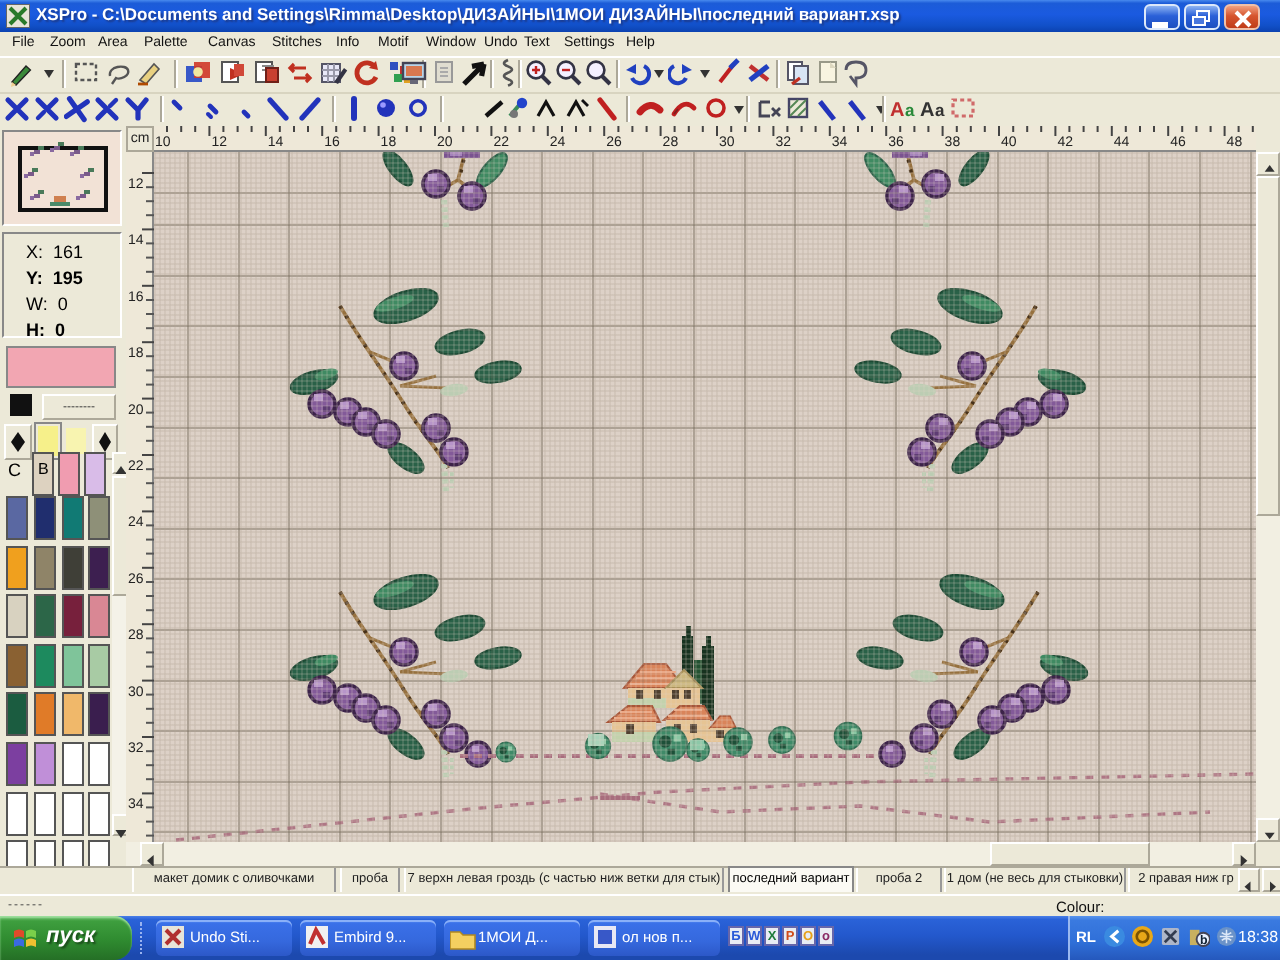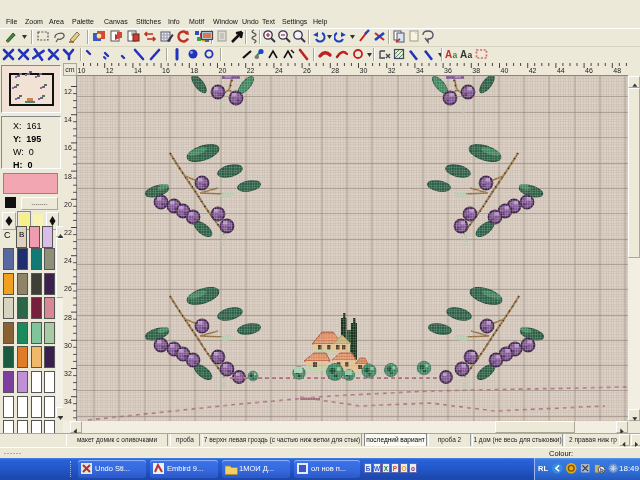--- a/index.html
+++ b/index.html
@@ -2,20 +2,39 @@
 <html><head><meta charset="utf-8"><style>
 *{margin:0;padding:0;box-sizing:border-box}
 body{width:640px;height:480px;overflow:hidden;font-family:"Liberation Sans",sans-serif}
 #w{position:relative;width:640px;height:480px;background:#ece9d8;overflow:hidden}
 .abs{position:absolute}
 .sep{position:absolute;width:2px;border-left:1px solid #aca899;border-right:1px solid #fff}
 .sw{position:absolute;width:11px;height:22px;border:1px solid #555}
 </style></head><body>
 <div id="w">
 
+<div class="abs" style="left:0;top:0;width:640px;height:16px;background:linear-gradient(180deg,#488aee 0%,#1c5cd8 10%,#1a5ae0 45%,#1150c8 80%,#0c42b0 100%)">
+ <svg class="abs" style="left:3px;top:2px" width="12" height="12">
+  <rect x="0" y="0" width="12" height="12" fill="#e8e4d8" stroke="#666" stroke-width="1"></rect>
+  <path d="M2,2 L10,10 M10,2 L2,10" stroke="#2a7a2a" stroke-width="2"></path>
+ </svg>
+ <span class="abs" style="left:18px;top:2px;color:#fff;font-size:8.5px;font-weight:bold;letter-spacing:0px;text-shadow:1px 1px 1px #1c3a8a;white-space:nowrap">XSPro - C:\Documents and Settings\Rimma\Desktop\ДИЗАЙНЫ\1МОИ ДИЗАЙНЫ\последний вариант.xsp</span>
+ <div class="abs" style="left:572px;top:2px;width:18px;height:13px;border-radius:3px;border:1px solid #dce8fa;background:linear-gradient(180deg,#8db4f2,#2a60d8 45%,#1c4ec0)">
+   <div class="abs" style="left:3px;top:8px;width:8px;height:3px;background:#fff"></div>
+      </div>
+ <div class="abs" style="left:592px;top:2px;width:18px;height:13px;border-radius:3px;border:1px solid #dce8fa;background:linear-gradient(180deg,#8db4f2,#2a60d8 45%,#1c4ec0)">
+   <div class="abs" style="left:5px;top:2px;width:7px;height:6px;border:1px solid #fff"></div>
+   <div class="abs" style="left:3px;top:5px;width:7px;height:5px;border:1px solid #fff;background:#4a78dd"></div>
+      </div>
+ <div class="abs" style="left:612px;top:2px;width:18px;height:13px;border-radius:3px;border:1px solid #f0c0a8;background:linear-gradient(180deg,#f0a080,#d6552e 45%,#c03c18)">
+   <svg class="abs" style="left:3px;top:1px" width="11" height="11">
+          <path d="M2,2 L9,9 M9,2 L2,9" stroke="#fff" stroke-width="2"></path>
+        </svg>
+      </div>
+</div>
 
 <div class="abs" style="left:0;top:16px;width:640px;height:12px;background:#ece9d8">
 <span class="abs" style="left:6px;top:2px;font-size:7px;color:#111">File</span>
 <span class="abs" style="left:25px;top:2px;font-size:7px;color:#111">Zoom</span>
 <span class="abs" style="left:49px;top:2px;font-size:7px;color:#111">Area</span>
 <span class="abs" style="left:72px;top:2px;font-size:7px;color:#111">Palette</span>
 <span class="abs" style="left:104px;top:2px;font-size:7px;color:#111">Canvas</span>
 <span class="abs" style="left:136px;top:2px;font-size:7px;color:#111">Stitches</span>
 <span class="abs" style="left:168px;top:2px;font-size:7px;color:#111">Info</span>
 <span class="abs" style="left:189px;top:2px;font-size:7px;color:#111">Motif</span>
@@ -652,22 +671,32 @@
 <div class="abs" style="left:472px;top:434px;width:91px;height:12px;background:#ece9d8;border-left:1px solid #fff;border-right:1px solid #999;font-size:6.5px;white-space:nowrap;overflow:hidden;text-align:center;line-height:11px;color:#222">1 дом (не весь для стыковки)</div>
 <div class="abs" style="left:564px;top:434px;width:58px;height:12px;background:#ece9d8;border-left:1px solid #fff;border-right:1px solid #999;font-size:6.5px;white-space:nowrap;overflow:hidden;text-align:center;line-height:11px;color:#222">2 правая ниж гр</div>
 <div class="abs" style="left:619px;top:434px;width:11px;height:12px;background:#ece9d8;border:1px solid #aca899;border-top-color:#fff;border-left-color:#fff"><svg width="9" height="10" viewBox="0 0 12 12">
         <path d="M7,3 l-4,3.5 4,3.5 Z" fill="#333"></path>
       </svg></div>
 <div class="abs" style="left:631px;top:434px;width:11px;height:12px;background:#ece9d8;border:1px solid #aca899;border-top-color:#fff;border-left-color:#fff"><svg width="9" height="10" viewBox="0 0 12 12">
         <path d="M4,3 l4,3.5 -4,3.5 Z" fill="#333"></path>
       </svg></div>
 <div class="abs" style="left:0;top:447px;width:640px;height:11px;background:#ece9d8;border-top:1px solid #fff"></div>
 <span class="abs" style="left:4px;top:450px;font-size:6px;color:#444;letter-spacing:1px">------</span>
-<span class="abs" style="left:549px;top:449px;font-size:7.5px;color:#111">Colour:</span>
+<span class="abs" style="left:528px;top:449px;font-size:7.5px;color:#111">Colour:</span>
 <div class="abs" style="left:0;top:458px;width:640px;height:22px;background:linear-gradient(180deg,#4a80e8 0%,#2a62d8 8%,#2358cc 45%,#1c49ae 88%,#1c49ae 100%)"></div>
+<div class="abs" style="left:0;top:458px;width:66px;height:22px;border-radius:0 9px 9px 0;
+background:linear-gradient(180deg,#6cbf6c 0%,#3e9e3e 12%,#2f8b30 55%,#256f26 100%);box-shadow:inset 0 1px 1px #9fdf9f">
+<svg class="abs" style="left:6px;top:4px" width="14" height="14" viewBox="0 0 14 14">
+<path d="M1,3.5 Q3.5,2 6,3.5 L6,7 Q3.5,5.5 1,7 Z" fill="#e04a2a"></path>
+<path d="M7,3.5 Q9.5,2 12,3.5 L12,7 Q9.5,5.5 7,7 Z" fill="#7ad04a"></path>
+<path d="M1,8 Q3.5,6.5 6,8 L6,11.5 Q3.5,10 1,11.5 Z" fill="#3a6ae0"></path>
+<path d="M7,8 Q9.5,6.5 12,8 L12,11.5 Q9.5,10 7,11.5 Z" fill="#f0c030"></path>
+</svg>
+<span class="abs" style="left:23px;top:4px;color:#fff;font-size:11px;font-weight:bold;font-style:italic;text-shadow:1px 1px 1px #1a4a1a">пуск</span>
+    </div>
 <div class="abs" style="left:70px;top:461px;width:3px;height:16px;border-left:1px dotted #9ab4f0"></div>
 <div class="abs" style="left:78px;top:460px;width:68px;height:18px;border-radius:3px;background:linear-gradient(180deg,#5a8ef5 0%,#3a70e8 10%,#3568dd 60%,#2c58c8 100%);box-shadow:inset 0 1px 0 #8ab0f8;overflow:hidden">
       <svg class="abs" style="left:3px;top:3px" width="12" height="12">
         <rect width="11" height="11" fill="#e8e4d8"></rect>
         <path d="M2,2 l7,7 M9,2 l-7,7" stroke="#b03030" stroke-width="2"></path>
       </svg>
       <span class="abs" style="left:17px;top:4px;color:#fff;font-size:7.5px;white-space:nowrap">Undo Sti...</span>
     </div>
 <div class="abs" style="left:150px;top:460px;width:68px;height:18px;border-radius:3px;background:linear-gradient(180deg,#5a8ef5 0%,#3a70e8 10%,#3568dd 60%,#2c58c8 100%);box-shadow:inset 0 1px 0 #8ab0f8;overflow:hidden">
       <svg class="abs" style="left:3px;top:3px" width="12" height="12">
@@ -712,13 +741,13 @@
     </svg>
 <svg class="abs" style="left:594px;top:463px" width="10.5" height="10.5" viewBox="0 0 11 11">
       <rect x="1" y="2" width="5" height="8" fill="#c8b060"></rect>
       <circle cx="8" cy="7" r="3.5" fill="#e8f0ff" stroke="#445" stroke-width="1"></circle>
       <text x="6.3" y="9.4" font-size="6.5" font-weight="bold" fill="#123">b</text>
     </svg>
 <svg class="abs" style="left:608px;top:463px" width="10.5" height="10.5" viewBox="0 0 11 11">
       <circle cx="5.5" cy="5.5" r="5" fill="#6a92c8"></circle>
       <path d="M2,5.5 h7 M5.5,2 v7 M3,3.5 q2.5,2 5,0 M3,7.5 q2.5,-2 5,0" stroke="#dde8f8" stroke-width="0.8" fill="none"></path>
     </svg>
-<span class="abs" style="left:619px;top:464px;color:#fff;font-size:8px">18:49</span>
+<span class="abs" style="left:619px;top:464px;color:#fff;font-size:8px">18:38</span>
 </div>
 </body></html>

